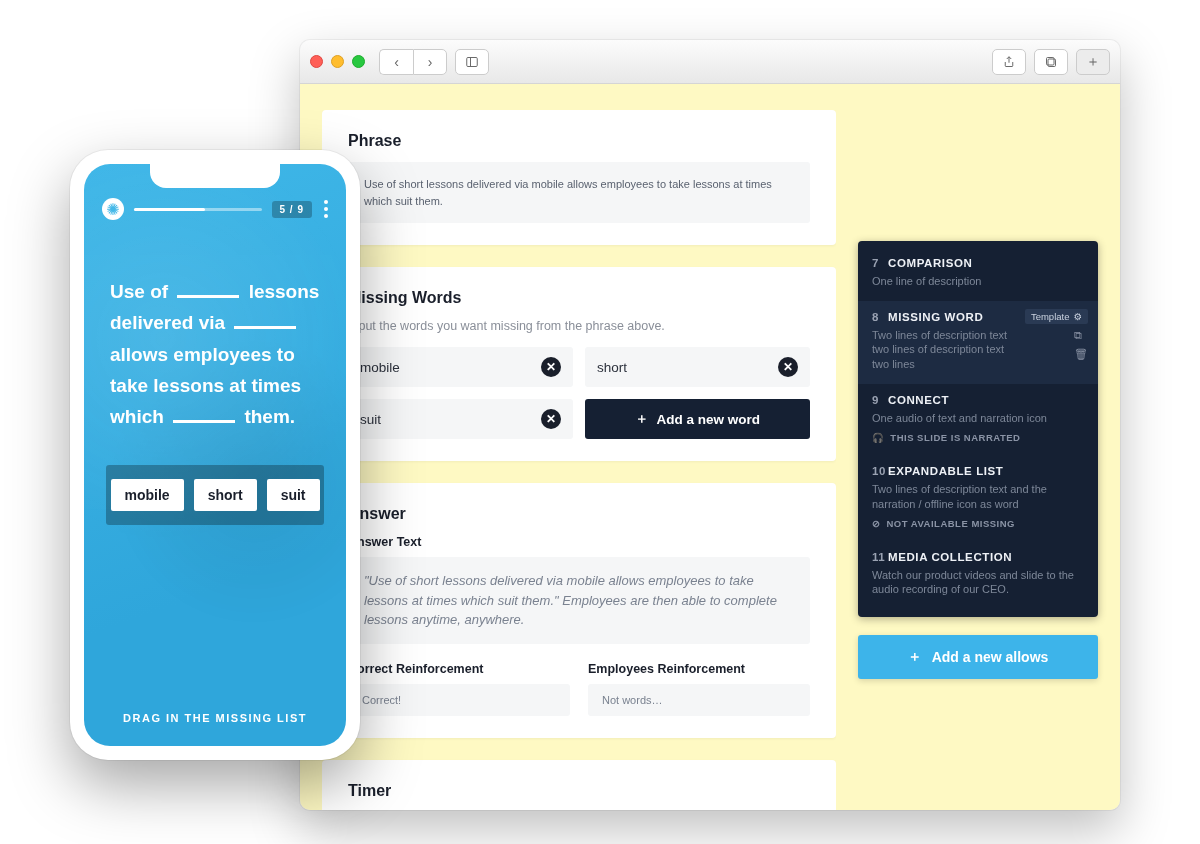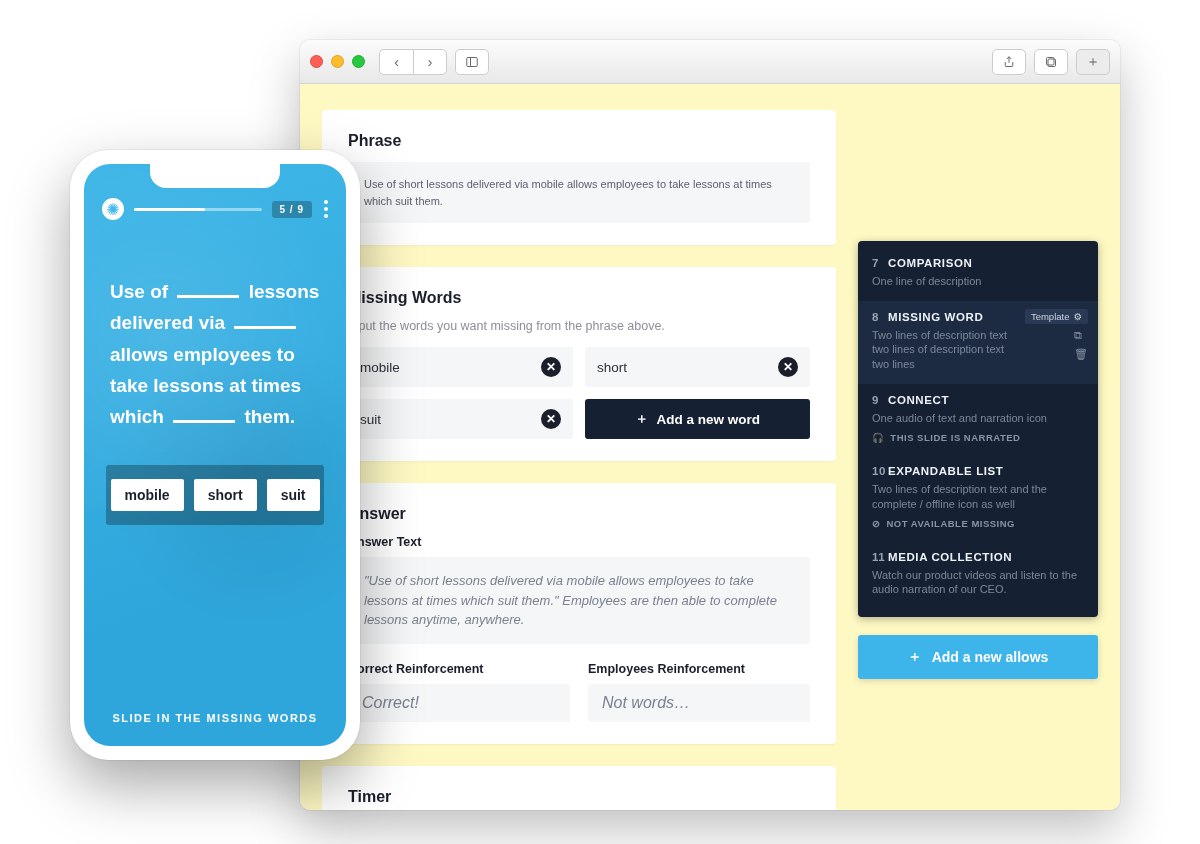--- a/index.html
+++ b/index.html
@@ -80,21 +80,21 @@
     font-size: 13.5px; font-weight: 600; height: 40px;
   }
   .answer-block .lbl { font-size: 12.5px; font-weight: 700; color: #1a1f2b; margin-bottom: 8px; }
   .answer-text {
     background: #f5f6f7; border-radius: 3px; padding: 14px 16px;
     font-size: 13px; font-style: italic; color: #7a8290; line-height: 1.5;
   }
   .reinf-row { display: grid; grid-template-columns: 1fr 1fr; gap: 18px; margin-top: 18px; }
   .reinf .field {
     background: #f5f6f7; border-radius: 3px; padding: 10px 14px;
-    font-size: 16px; color: #7a8290; font-style: italic;
+    font-size: 11px; color: #7a8290; 
   }
 
   
   .side-col { width: 240px; display: flex; flex-direction: column; gap: 18px; justify-content: center; }
   .slide-panel {
     background: #152033; color: #c6ccd6;
     border-radius: 4px; padding: 6px 0 8px 0;
     font-size: 11.5px;
     box-shadow: 0 2px 8px rgba(0,0,0,0.3);
   }
@@ -301,30 +301,30 @@
             <h4><span class="num">9</span><span>CONNECT</span></h4>
             <p>One audio of text and narration icon</p>
             <div class="narr">
                 <span>🎧</span>
                 <span>THIS SLIDE IS NARRATED</span>
               </div>
           </div>
 
           <div class="slide-item">
             <h4><span class="num">10</span><span>EXPANDABLE LIST</span></h4>
-            <p>Two lines of description text and the complete / offline icon as well</p>
+            <p>Two lines of description text and the narration / offline icon as word</p>
             <div class="narr">
                 <span>⊘</span>
                 <span>NOT AVAILABLE MISSING</span>
               </div>
           </div>
 
           <div class="slide-item">
             <h4><span class="num">11</span><span>MEDIA COLLECTION</span></h4>
-            <p>Watch our product videos and listen to the audio narration of our CEO.</p>
+            <p>Watch our product videos and slide to the audio recording of our CEO.</p>
           </div>
 
         </div>
 
         <div class="add-slide-btn">
           <span>＋</span>
           <span>Add a new allows</span>
         </div>
       </div>
     </div>
@@ -357,17 +357,17 @@
         <span class="blank"></span>
         <span>them.</span>
       </div>
 
       <div class="word-tray">
         <div class="tray-word">mobile</div>
         <div class="tray-word">short</div>
         <div class="tray-word">suit</div>
       </div>
 
-      <div class="drag-label">SLIDE IN THE MISSING WORDS</div>
+      <div class="drag-label">DRAG IN THE MISSING LIST</div>
     </div>
   </div>
 
 </div>
 
 </body></html>

